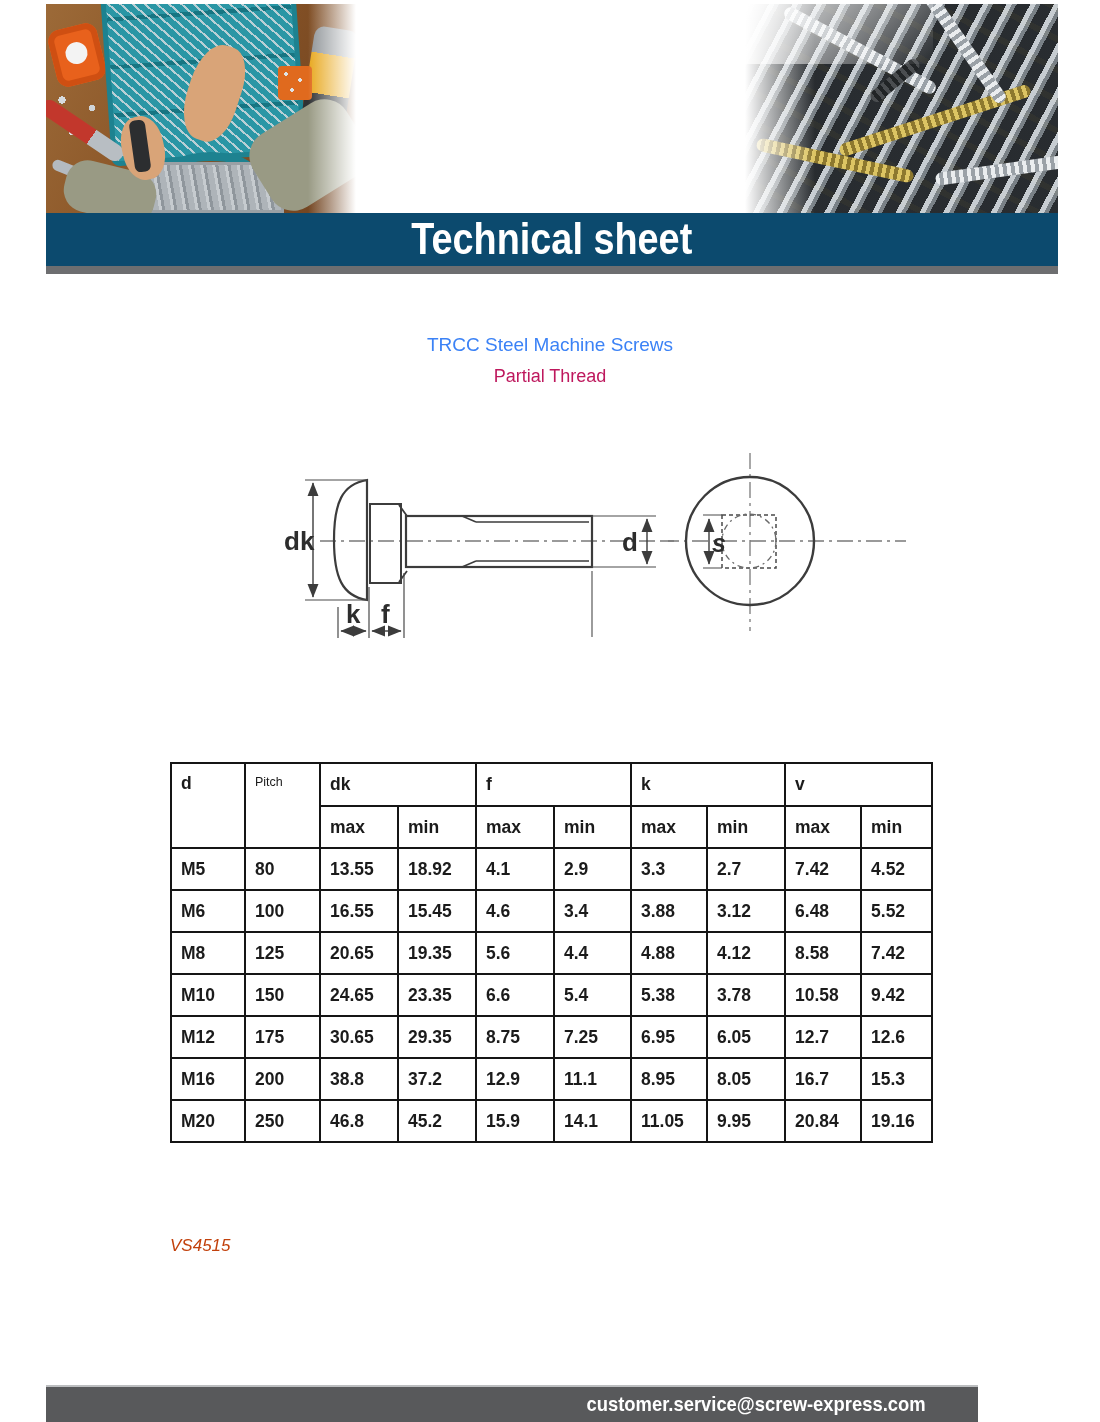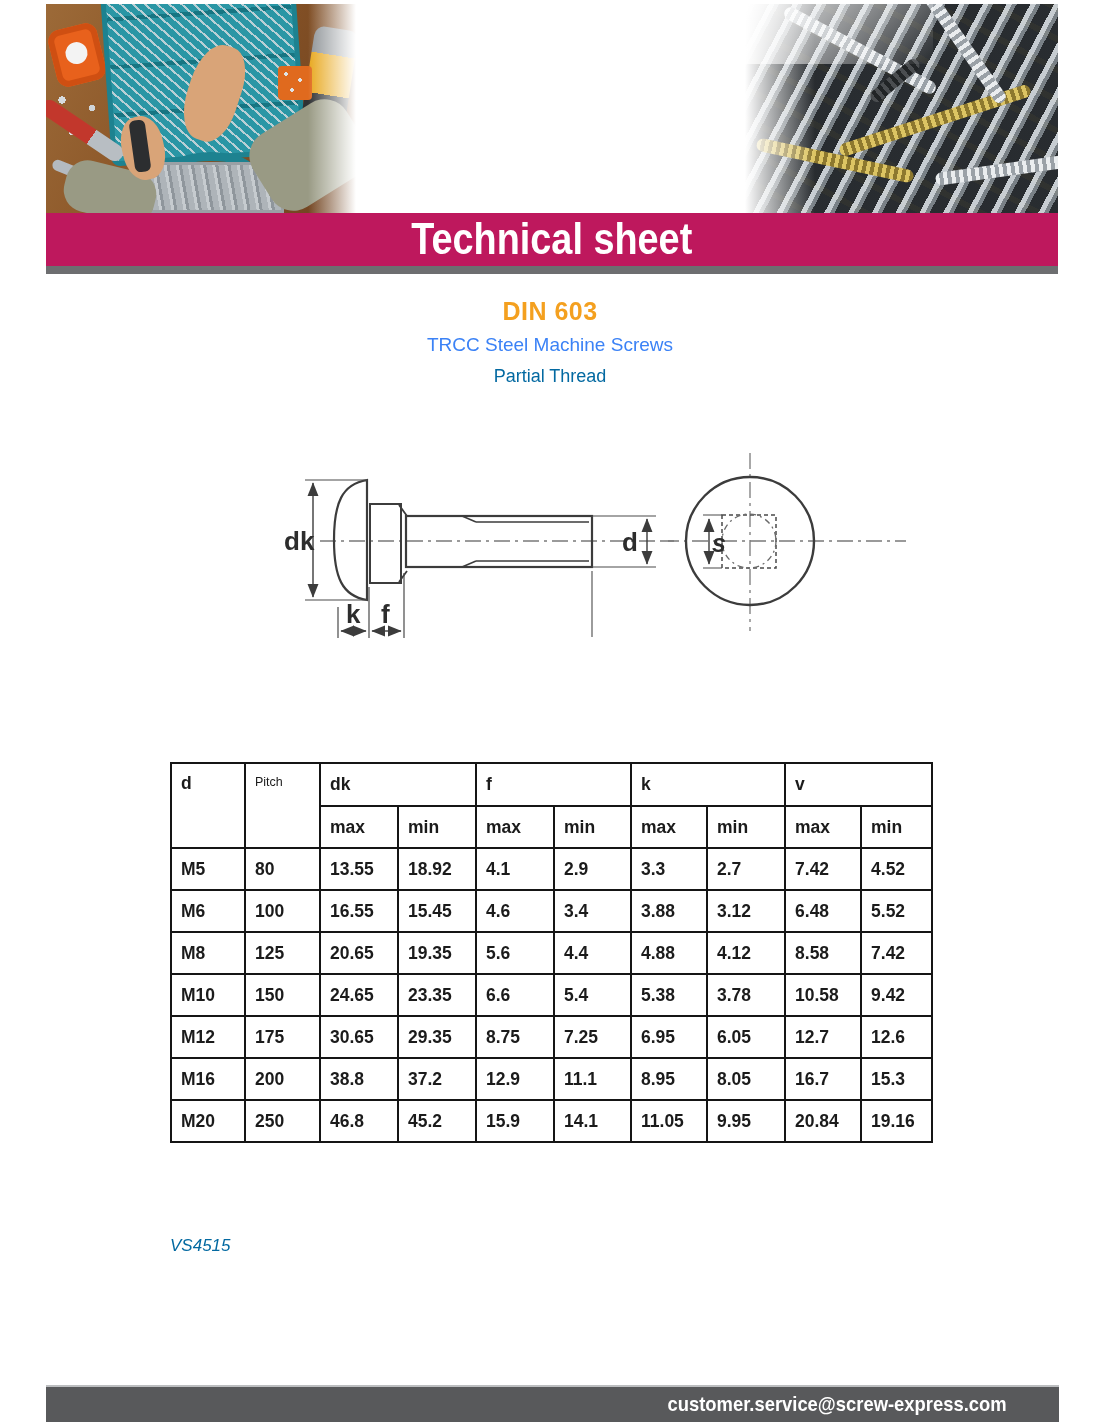--- a/index.html
+++ b/index.html
@@ -50,43 +50,43 @@
   .pr-fade-t { position:absolute; left:0; top:0; width:60%; height:60px; background:linear-gradient(135deg, rgba(255,255,255,.95), rgba(255,255,255,0)); }
 
   
   .logo-area { position:absolute; left:356px; top:4px; width:389px; height:209px; background:#fff; text-align:center; }
   .logo-line { margin-top:74px; font-size:42px; font-weight:bold; letter-spacing:-1px; white-space:nowrap; }
   .logo-prefix { color:#4d4e50; }
   .logo-suffix { color:#f47b20; font-style:italic; }
   .logo-swoosh { display:block; margin:2px auto 0 30px; }
 
   
-  .banner { position:absolute; left:46px; top:213px; width:1012px; height:53px; background:#be185d; display:flex; align-items:center; justify-content:center; }
+  .banner { position:absolute; left:46px; top:213px; width:1012px; height:53px; background:#0c4a6e; display:flex; align-items:center; justify-content:center; }
   .banner-title { color:#ffffff; font-size:43px; font-weight:bold; letter-spacing:0px; transform:scale(0.88,1.02); white-space:nowrap; }
   .banner-shadow { position:absolute; left:46px; top:266px; width:1012px; height:8px; background:#6d6e70; }
 
   
   .heading-std { position:absolute; left:0; top:297px; width:1100px; text-align:center; font-size:25px; font-weight:bold; color:#f4a01f; letter-spacing:0.5px; }
   .heading-sub1 { position:absolute; left:0; top:334px; width:1100px; text-align:center; font-size:19px; color:#3b82f6; }
-  .heading-sub2 { position:absolute; left:0; top:366px; width:1100px; text-align:center; font-size:18px; color:#0369a1; }
+  .heading-sub2 { position:absolute; left:0; top:366px; width:1100px; text-align:center; font-size:18px; color:#be185d; }
 
   
   .drawing { position:absolute; left:250px; top:440px; width:700px; height:230px; }
   .drawing text { font-family:"Liberation Sans", sans-serif; fill:#2d2d2d; }
 
   
   table.spec { position:absolute; left:170px; top:762px; width:761px; border-collapse:collapse; table-layout:fixed; }
   table.spec td { border:2px solid #151515; color:#1b1b1b; font-size:17.5px; font-weight:bold; padding:7px 4px 7px 9px; height:42px; vertical-align:middle; }
   table.spec tr.hdr1 td { height:43px; }
   table.spec td.top { vertical-align:top; padding-top:9px; }
   table.spec td.pitch { font-weight:normal; font-size:12.5px; padding-top:11px; }
 
   
-  .doc-code { position:absolute; left:170px; top:1236px; font-size:17px; font-style:italic; color:#0369a1; }
-  .footer-bar { position:absolute; left:46px; top:1385px; width:1013px; height:37px; background:#58595b; border-top:2px solid #bcbec0; display:flex; align-items:center; justify-content:flex-end; padding-right:52px; }
+  .doc-code { position:absolute; left:170px; top:1236px; font-size:17px; font-style:italic; color:#c2410c; }
+  .footer-bar { position:absolute; left:46px; top:1385px; width:932px; height:37px; background:#58595b; border-top:2px solid #bcbec0; display:flex; align-items:center; justify-content:flex-end; padding-right:52px; }
   .footer-email { color:#ffffff; font-size:20px; font-weight:bold; transform:scale(0.92,1.02); transform-origin:right center; white-space:nowrap; }
 </style>
 </head>
 <body>
 
 <div class="page">
 
   <div class="photo photo-left">
     <div class="pl-el pl-tape"></div>
     <div class="pl-el pl-washers"></div>
@@ -116,21 +116,20 @@
     <div class="pr-screw silver" style="left:190px;top:160px;width:130px;transform:rotate(-8deg);"></div>
     <div class="pr-fade-t"></div>
     <div class="pr-fade-l"></div>
   </div>
 
   <div class="banner">
     <div class="banner-title">Technical sheet</div>
   </div>
   <div class="banner-shadow"></div>
 
-  <div class="heading-std">DIN 603</div>
   <div class="heading-sub1">TRCC Steel Machine Screws</div>
   <div class="heading-sub2">Partial Thread</div>
 
   <svg class="drawing" viewBox="0 0 700 230">
     <defs>
       <marker id="arrow" viewBox="0 0 10 8" refX="9.5" refY="4" markerWidth="10" markerHeight="8" orient="auto-start-reverse">
         <path d="M0,0 L10,4 L0,8 Z" fill="#3c3c3c"></path>
       </marker>
     </defs>
 

